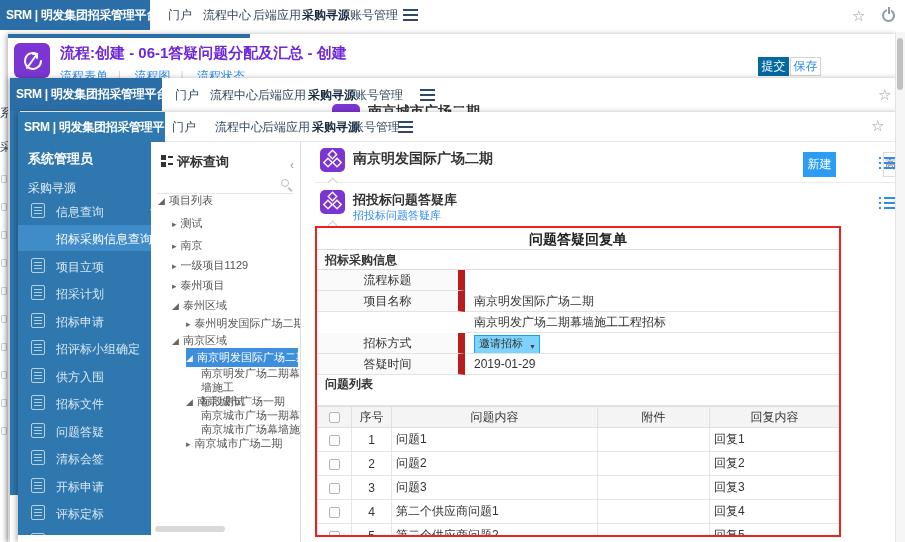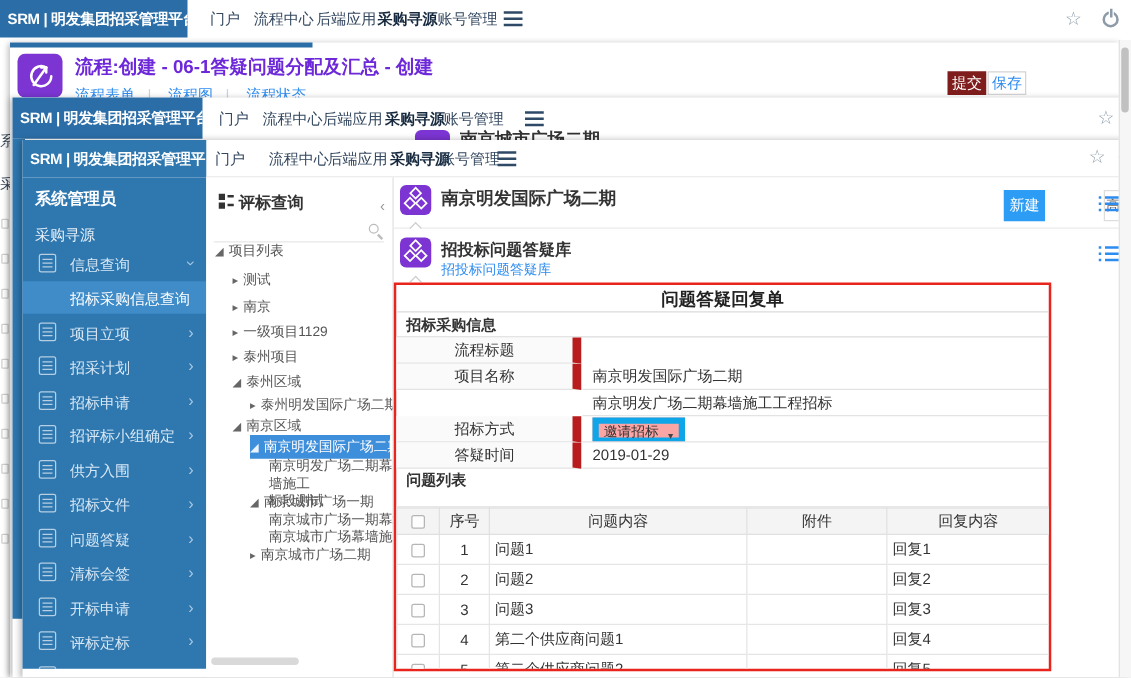--- a/index.html
+++ b/index.html
@@ -30,21 +30,21 @@
 
   
   .w2-strip { position:absolute; left:0; top:0; width:242px; height:4px; background:#2b6ea7; }
   .w2-icon { position:absolute; left:6px; top:9px; width:36px; height:35px; background:#7c35d2; border-radius:6px;
              display:flex; align-items:center; justify-content:center; }
   .w2-title { position:absolute; left:52px; top:10px; font-size:15px; font-weight:bold; color:#6d28d9; white-space:nowrap; }
   .w2-tabs { position:absolute; left:52px; top:34px; font-size:12px; color:#2d8cf0; }
   .w2-tabs span.tab { padding:0 10px; cursor:pointer; }
   .w2-tabs span.tab:first-child { padding-left:0; }
   .w2-tabs span.sep { color:#c9d4de; }
-  .btn-submit { position:absolute; width:31px; height:19px; background:#7f1d1d; color:#fff; font-size:12px;
+  .btn-submit { position:absolute; width:31px; height:19px; background:#0369a1; color:#fff; font-size:12px;
                 display:flex; align-items:center; justify-content:center; cursor:pointer; }
   .btn-save { position:absolute; width:31px; height:19px; background:#fff; color:#2d8cf0; font-size:12px;
               border:1px solid #d4d4d4; display:flex; align-items:center; justify-content:center; cursor:pointer; }
 
   
   .w3-icon { position:absolute; width:28px; height:22px; background:#7c35d2; border-radius:5px; }
   .w3-title { position:absolute; font-size:14px; font-weight:bold; color:#333; height:14px; overflow:hidden; white-space:nowrap; }
 
   
   .w4-hdr-border { position:absolute; left:147px; right:0; top:29px; height:1px; background:#e8e8e8; }
@@ -56,21 +56,21 @@
                        border:1px solid rgba(255,255,255,.65); border-radius:2px; }
   .side .mrow .micon::before { content:""; position:absolute; left:2px; top:3px; width:8px; height:1px;
                        background:rgba(255,255,255,.65); box-shadow:0 3px 0 rgba(255,255,255,.65),0 6px 0 rgba(255,255,255,.65); }
   .side .mrow .mlabel { position:absolute; left:38px; top:6px; white-space:nowrap; }
   .side .mrow .chev { position:absolute; right:10px; top:5px; color:#a9c9e4; font-size:13px; }
   .side .mrow .chev.down { transform:rotate(90deg); }
   .side .mrow.active { background:#3f8cc9; color:#fff; }
   .side .mrow.active .mlabel { left:38px; }
 
   
-  .tree { position:absolute; left:147px; top:30px; width:150px; height:400px; background:#fff;
+  .tree { position:absolute; left:133px; top:30px; width:150px; height:400px; background:#fff;
           border-right:1px solid #ddd; overflow:hidden;text-decoration:underline; }
   .tree-title { position:absolute; left:26px; top:11px; font-size:13px; font-weight:bold; color:#333; }
   .tree-grid-icon { position:absolute; left:10px; top:13px; width:12px; height:12px;
         background:
           linear-gradient(#333,#333) 0 0/5px 5px no-repeat,
           linear-gradient(#333,#333) 0 7px/5px 5px no-repeat,
           linear-gradient(#333,#333) 7px 1px/5px 2px no-repeat,
           linear-gradient(#333,#333) 7px 8px/5px 2px no-repeat; }
   .tree-search { position:absolute; left:6px; top:32px; width:136px; height:20px; border:none;
                  border-bottom:1px solid #e8e8e8; outline:none; font-size:12px; }
@@ -109,22 +109,22 @@
   .rb-title { position:absolute; left:0; right:0; top:0; height:22px; text-align:center; font-size:14px;
               font-weight:bold; color:#222; line-height:22px; border-bottom:1px solid #dcdcdc; }
   .rb-info { position:absolute; left:0; right:0; top:22px; height:20px; font-size:12px; font-weight:bold;
              color:#333; line-height:20px; padding-left:8px; border-bottom:1px solid #dcdcdc; }
   .frow { position:absolute; left:0; right:0; height:21px; }
   .frow .fl { position:absolute; left:0; top:0; width:148px; height:21px; background:#fafafa;
               border-right:7px solid #b91c1c; border-bottom:1px solid #e3e3e3; text-align:center;
               line-height:20px; font-size:12px; color:#333; }
   .frow .fv { position:absolute; left:149px; right:0; top:0; height:21px; border-bottom:1px solid #e3e3e3;
               line-height:20px; font-size:12px; color:#333; padding-left:8px; white-space:nowrap; overflow:hidden; }
-  .fselect { display:inline-block; position:relative; height:21px; line-height:15px; border:5px solid #0ea5e9;
-             padding:0 16px 0 4px; margin-top:1px; font-size:11px; background:#fca5a5; cursor:pointer; }
+  .fselect { display:inline-block; position:relative; height:21px; line-height:15px; border:1px solid #0ea5e9;
+             padding:0 16px 0 4px; margin-top:1px; font-size:11px; background:#7dd3fc; cursor:pointer; }
   .fselect::after { content:"▼"; position:absolute; right:3px; top:3px; font-size:7px; color:#444; }
   .rb-list { position:absolute; left:0; right:0; top:147px; height:18px; font-size:12px; font-weight:bold;
              color:#333; line-height:18px; padding-left:8px; }
   .rb-toolbar { position:absolute; left:0; right:0; top:165px; height:13px; border-bottom:1px solid #e0e0e0; }
   table.qt { position:absolute; left:0; top:178px; width:522px; border-collapse:collapse; table-layout:fixed; }
   table.qt th { background:#f4f4f4; font-weight:normal; font-size:12px; color:#333; height:21px;
                 border:1px solid #e0e0e0; text-align:center; }
   table.qt td { font-size:12px; color:#333; height:24px; border:1px solid #e5e5e5; padding:0 4px;
                 white-space:nowrap; overflow:hidden; }
   table.qt td.ctr { text-align:center; }

